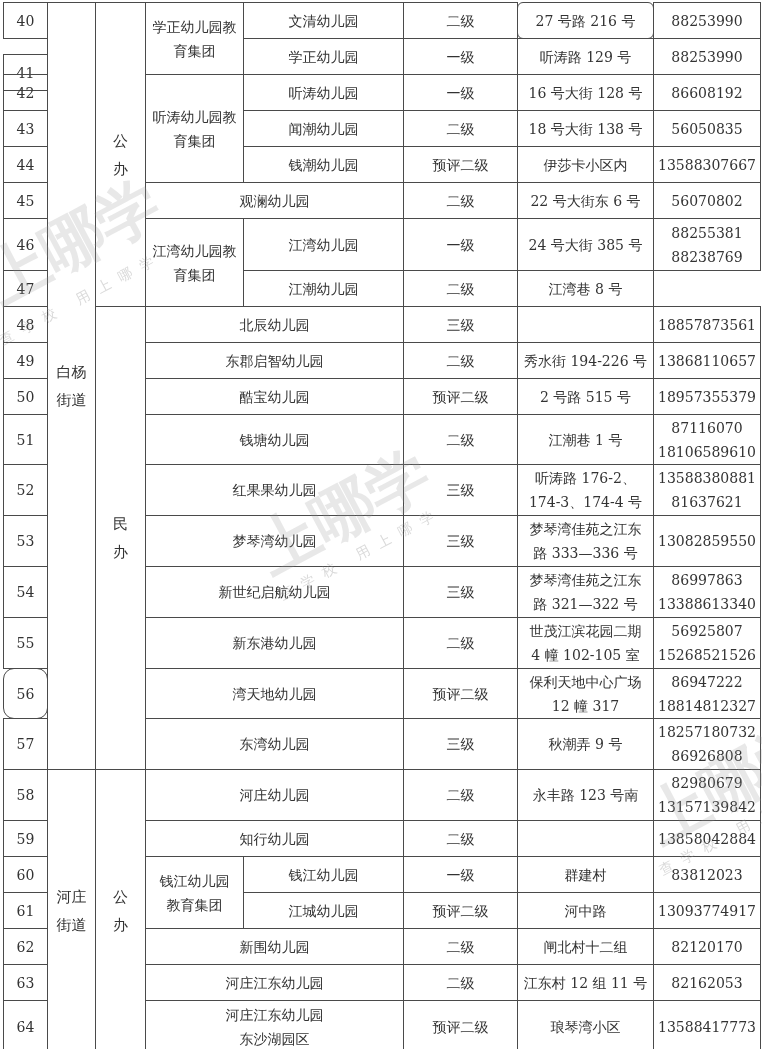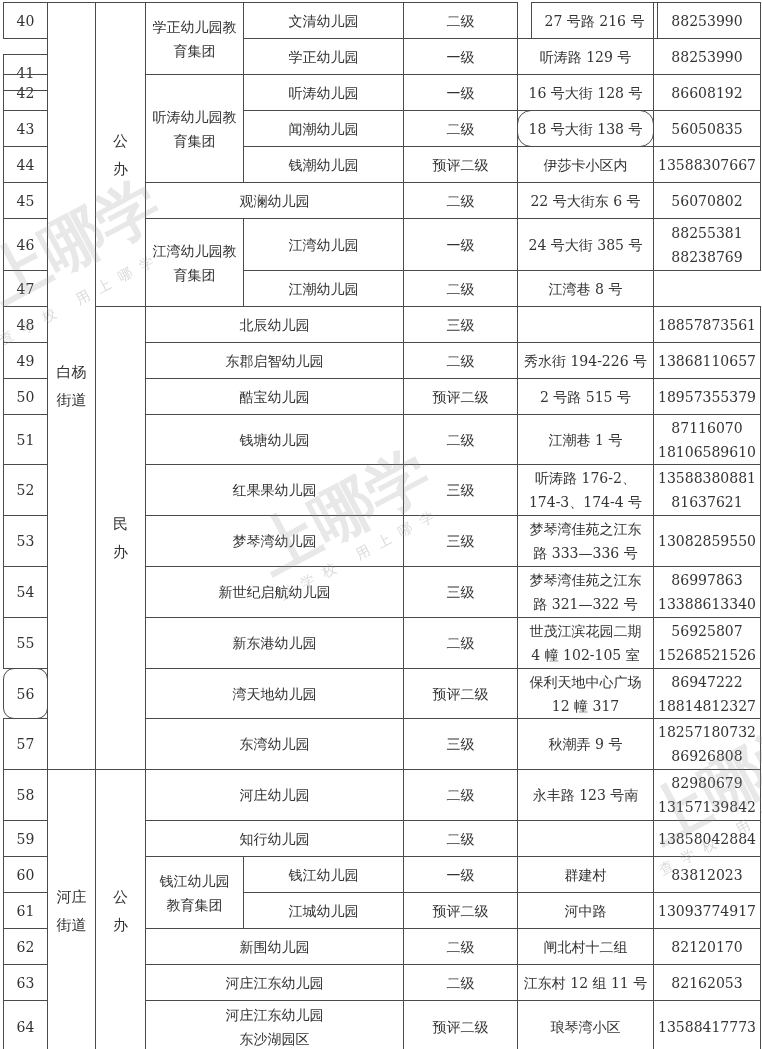--- a/index.html
+++ b/index.html
@@ -25,21 +25,21 @@
 <div id="sheet">
     <div class="cell num" style="left: 3px; top: 2px; width: 45px; height: 37px;">
       <span class="txt">40</span>
     </div>
     <div class="cell" style="left: 243px; top: 2px; width: 161px; height: 37px;">
       <span class="txt">文清幼儿园</span>
     </div>
     <div class="cell" style="left: 403px; top: 2px; width: 115px; height: 37px;">
       <span class="txt">二级</span>
     </div>
-    <div class="cell" style="left: 531px; top: 2px; width: 127px; height: 37px;">
+    <div class="cell" style="left: 517px; top: 2px; width: 137px; height: 37px; border-radius: 6px;">
       <span class="txt">27 号路 216 号</span>
     </div>
     <div class="cell" style="left: 653px; top: 2px; width: 108px; height: 37px;">
       <span class="txt">88253990</span>
     </div>
     <div class="cell num" style="left: 3px; top: 38px; width: 45px; height: 37px; margin-top: 16px;">
       <span class="txt">41</span>
     </div>
     <div class="cell" style="left: 243px; top: 38px; width: 161px; height: 37px;">
       <span class="txt">学正幼儿园</span>
@@ -70,21 +70,21 @@
     </div>
     <div class="cell num" style="left: 3px; top: 110px; width: 45px; height: 37px;">
       <span class="txt">43</span>
     </div>
     <div class="cell" style="left: 243px; top: 110px; width: 161px; height: 37px;">
       <span class="txt">闻潮幼儿园</span>
     </div>
     <div class="cell" style="left: 403px; top: 110px; width: 115px; height: 37px;">
       <span class="txt">二级</span>
     </div>
-    <div class="cell" style="left: 517px; top: 110px; width: 137px; height: 37px; border-radius: 14px;">
+    <div class="cell" style="left: 517px; top: 110px; width: 137px; height: 37px;">
       <span class="txt">18 号大街 138 号</span>
     </div>
     <div class="cell" style="left: 653px; top: 110px; width: 108px; height: 37px;">
       <span class="txt">56050835</span>
     </div>
     <div class="cell num" style="left: 3px; top: 146px; width: 45px; height: 37px;">
       <span class="txt">44</span>
     </div>
     <div class="cell" style="left: 243px; top: 146px; width: 161px; height: 37px;">
       <span class="txt">钱潮幼儿园</span>

